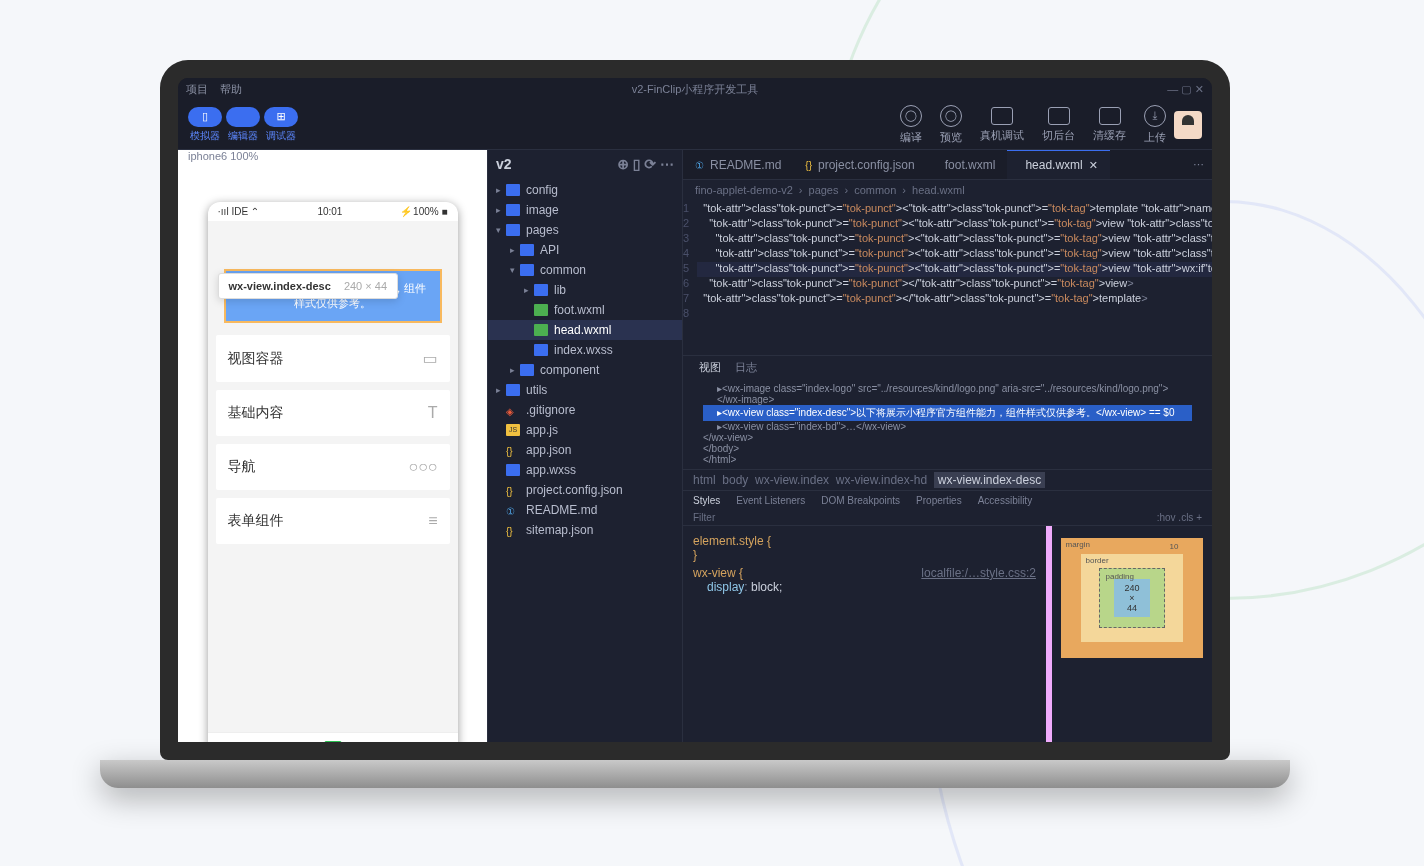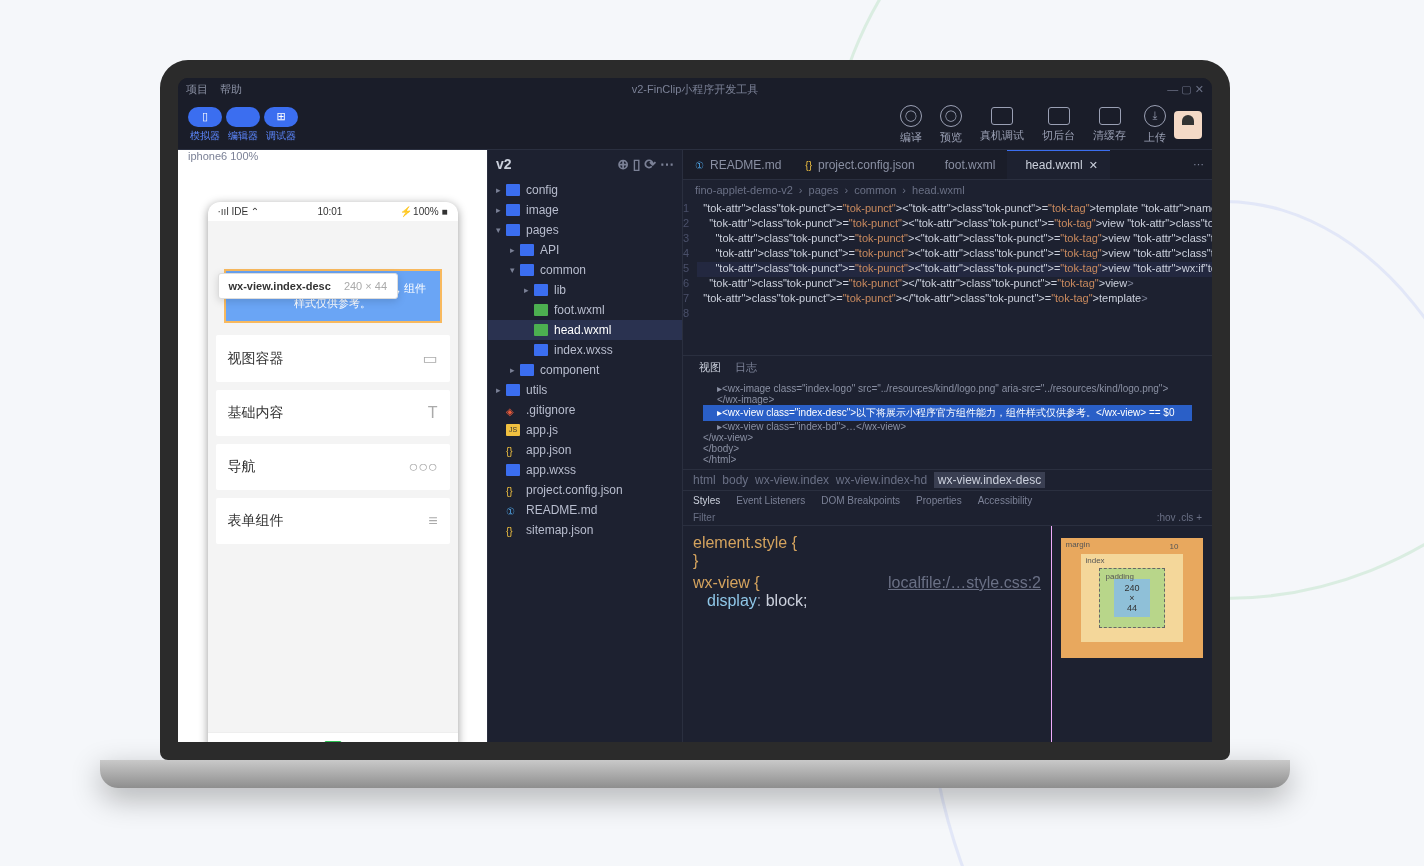--- a/index.html
+++ b/index.html
@@ -96,21 +96,21 @@
 .devtools { flex: 1; display: flex; flex-direction: column; border-top: 1px solid #2a2f3f; overflow: hidden; font-size: 11px; }
 .dt-tabs { display: flex; padding: 4px 8px; gap: 14px; color: #7b8196; margin-left: 8px; }
 .dt-tabs .active { color: #cbd0dc; }
 .dt-dom { padding: 4px 20px; font-family: Menlo, monospace; font-size: 10px; color: #8a90a3; }
 .dt-dom .sel { background: #2a5fc7; color: #fff; padding: 1px 10px; }
 .dt-crumbs { padding: 3px 10px; color: #6a7085; font-size: 12px; border-top: 1px solid #2a2f3f; border-bottom: 1px solid #2a2f3f; }
 .dt-crumbs .active { background: #3a3f52; color: #cbd0dc; padding: 1px 4px; }
 .dt-subtabs { display: flex; gap: 16px; padding: 4px 10px; color: #7b8196; font-size: 10px; }
 .dt-subtabs .active { color: #cbd0dc; }
 .dt-lower { flex: 1; display: flex; overflow: hidden; }
-.dt-styles { flex: 1; padding: 4px 10px; font-family: Menlo, monospace; font-size: 16px; color: #8a90a3; border-right: 1px solid #f0abfc; }
+.dt-styles { flex: 1; padding: 4px 10px; font-family: Menlo, monospace; font-size: 12px; color: #8a90a3; border-right: 6px solid #f0abfc; }
 .dt-filter { display: flex; justify-content: space-between; padding: 2px 10px; color: #6a7085; font-size: 10px; border-bottom: 1px solid #2a2f3f; }
 .dt-styles .rule { margin: 4px 0; }
 .dt-styles .sel2 { color: #d4a35e; }
 .dt-styles .prop { color: #8fc7e8; margin-left: 14px; }
 .dt-styles .val { color: #cbd0dc; }
 .dt-styles .src { float: right; color: #6a7085; text-decoration: underline; }
 
 .boxmodel { width: 160px; padding: 12px; display: flex; align-items: flex-start; justify-content: center; }
 .bm-margin { background: #e8a85e; padding: 16px 20px; font-size: 9px; color: #555; position: relative; }
 .bm-border { background: #f4d79a; padding: 14px 18px; }
@@ -407,21 +407,21 @@
                       <style></span><span class="sel2" data-name="css-selector" data-interactable="false">.index-desc {</span><br><span class="prop" data-name="css-prop" data-interactable="true">margin-top</span>: <span class="val">10px;</span><br><span class="prop" data-name="css-prop" data-interactable="true">color</span>: <span class="val">▢var(--weui-FG-1);</span><br><span class="prop" data-name="css-prop" data-interactable="true">font-size</span>: <span class="val">14px;</span><br><span class="sel2">}</span></div></style>
                     </span>
                   </div>
                   <div class="rule" data-name="css-rule" data-interactable="true"><span class="src" data-name="css-source" data-interactable="true">localfile:/…style.css:2</span><span class="sel2" data-name="css-selector" data-interactable="false">wx-view {</span><br><span class="prop" data-name="css-prop" data-interactable="true">display</span>: <span class="val">block;</span><br></div>
                 </div>
               <div class="boxmodel" data-name="box-model" data-interactable="true">
                 <div class="bm-margin">
                   <span class="bm-label" style="top:2px;left:4px" data-name="bm-margin-label" data-interactable="false">margin</span>
                   <span class="bm-label" style="top:4px;right:24px" data-name="bm-margin-top" data-interactable="false">10</span>
                   <div class="bm-border">
-                    <span class="bm-label" style="top:18px;left:24px" data-name="bm-border-label" data-interactable="false">index</span>
+                    <span class="bm-label" style="top:18px;left:24px" data-name="bm-border-label" data-interactable="false">border</span>
                     <div class="bm-padding">
                       <span class="bm-label" style="top:34px;left:44px" data-name="bm-padding-label" data-interactable="false">padding</span>
                       <div class="bm-content" data-name="bm-content" data-interactable="false">240 × 44</div>
                     </div>
                   </div>
                 </div>
               </div>
             </div>
           </div>
 

